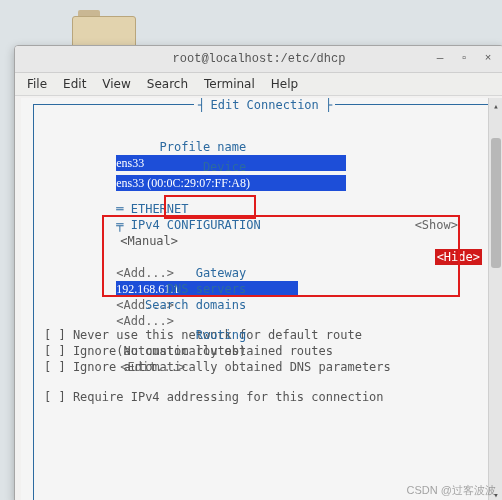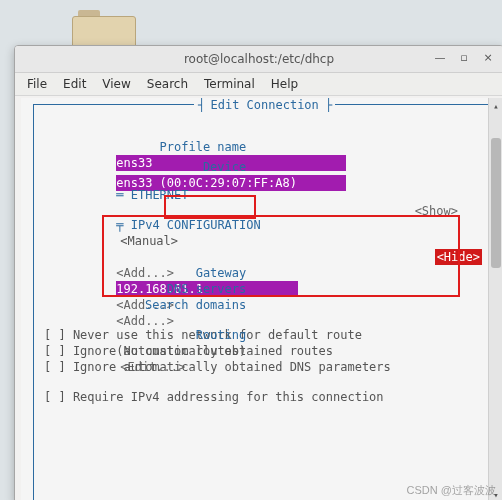--- a/index.html
+++ b/index.html
@@ -55,20 +55,21 @@
     overflow: hidden;
   }
   .titlebar {
     height: 26px;
     background: #e8e8e8;
     border-bottom: 1px solid #cfcfcf;
     display: flex;
     align-items: center;
     justify-content: center;
     position: relative;
+    font-family: Liberation Mono, monospace;
   }
   .titlebar .title {
     color: #555;
     font-size: 12px;
   }
   .controls {
     position: absolute;
     right: 4px; top: 0;
     height: 26px;
     display: flex;
@@ -155,23 +156,24 @@
     left: 10px;
     right: 10px;
     height: 16px;
   }
   .label {
     color: #2c6aa0;
     text-align: right;
     display: inline-block;
   }
   .selwide {
-    background: #a21caf;
+    background: #1d4ed8;
     color: #ffffff;
     display: inline-block;
+    font-family: Liberation Serif, serif;
   }
   .btnlink {
     color: #666;
   }
   .btnlink-blue { color: #2c6aa0; }
   .hidebtn {
     background: #d11a1a;
     color: #ffffff;
     padding: 0 2px;
   }
@@ -236,21 +238,21 @@
         <div class="row" style="top:18px;">
           <span class="label" style="width:130px;">Profile name</span>
           <span class="selwide" style="width:230px;">ens33</span>
         </div>
         <div class="row" style="top:38px;">
           <span class="label" style="width:130px;">Device</span>
           <span class="selwide" style="width:230px;">ens33 (00:0C:29:07:FF:A8)</span>
         </div>
 
         
-        <div class="row" style="top:66px;">
+        <div class="row" style="top:80px;">
           <span class="btnlink-blue">═ </span><span class="label" style="text-align:left;">ETHERNET</span>
           <span class="btnlink" style="position:absolute; right:20px;">&lt;Show&gt;</span>
         </div>
 
         
         <div class="row" style="top:96px;">
           <span class="btnlink-blue">╤ </span><span class="label" style="text-align:left;">IPv4 CONFIGURATION</span>
           <span class="plain" style="margin-left:4px;">&lt;Manual&gt;</span>
           <span class="hidebtn" style="position:absolute; right:-4px;">&lt;Hide&gt;</span>
         </div>

